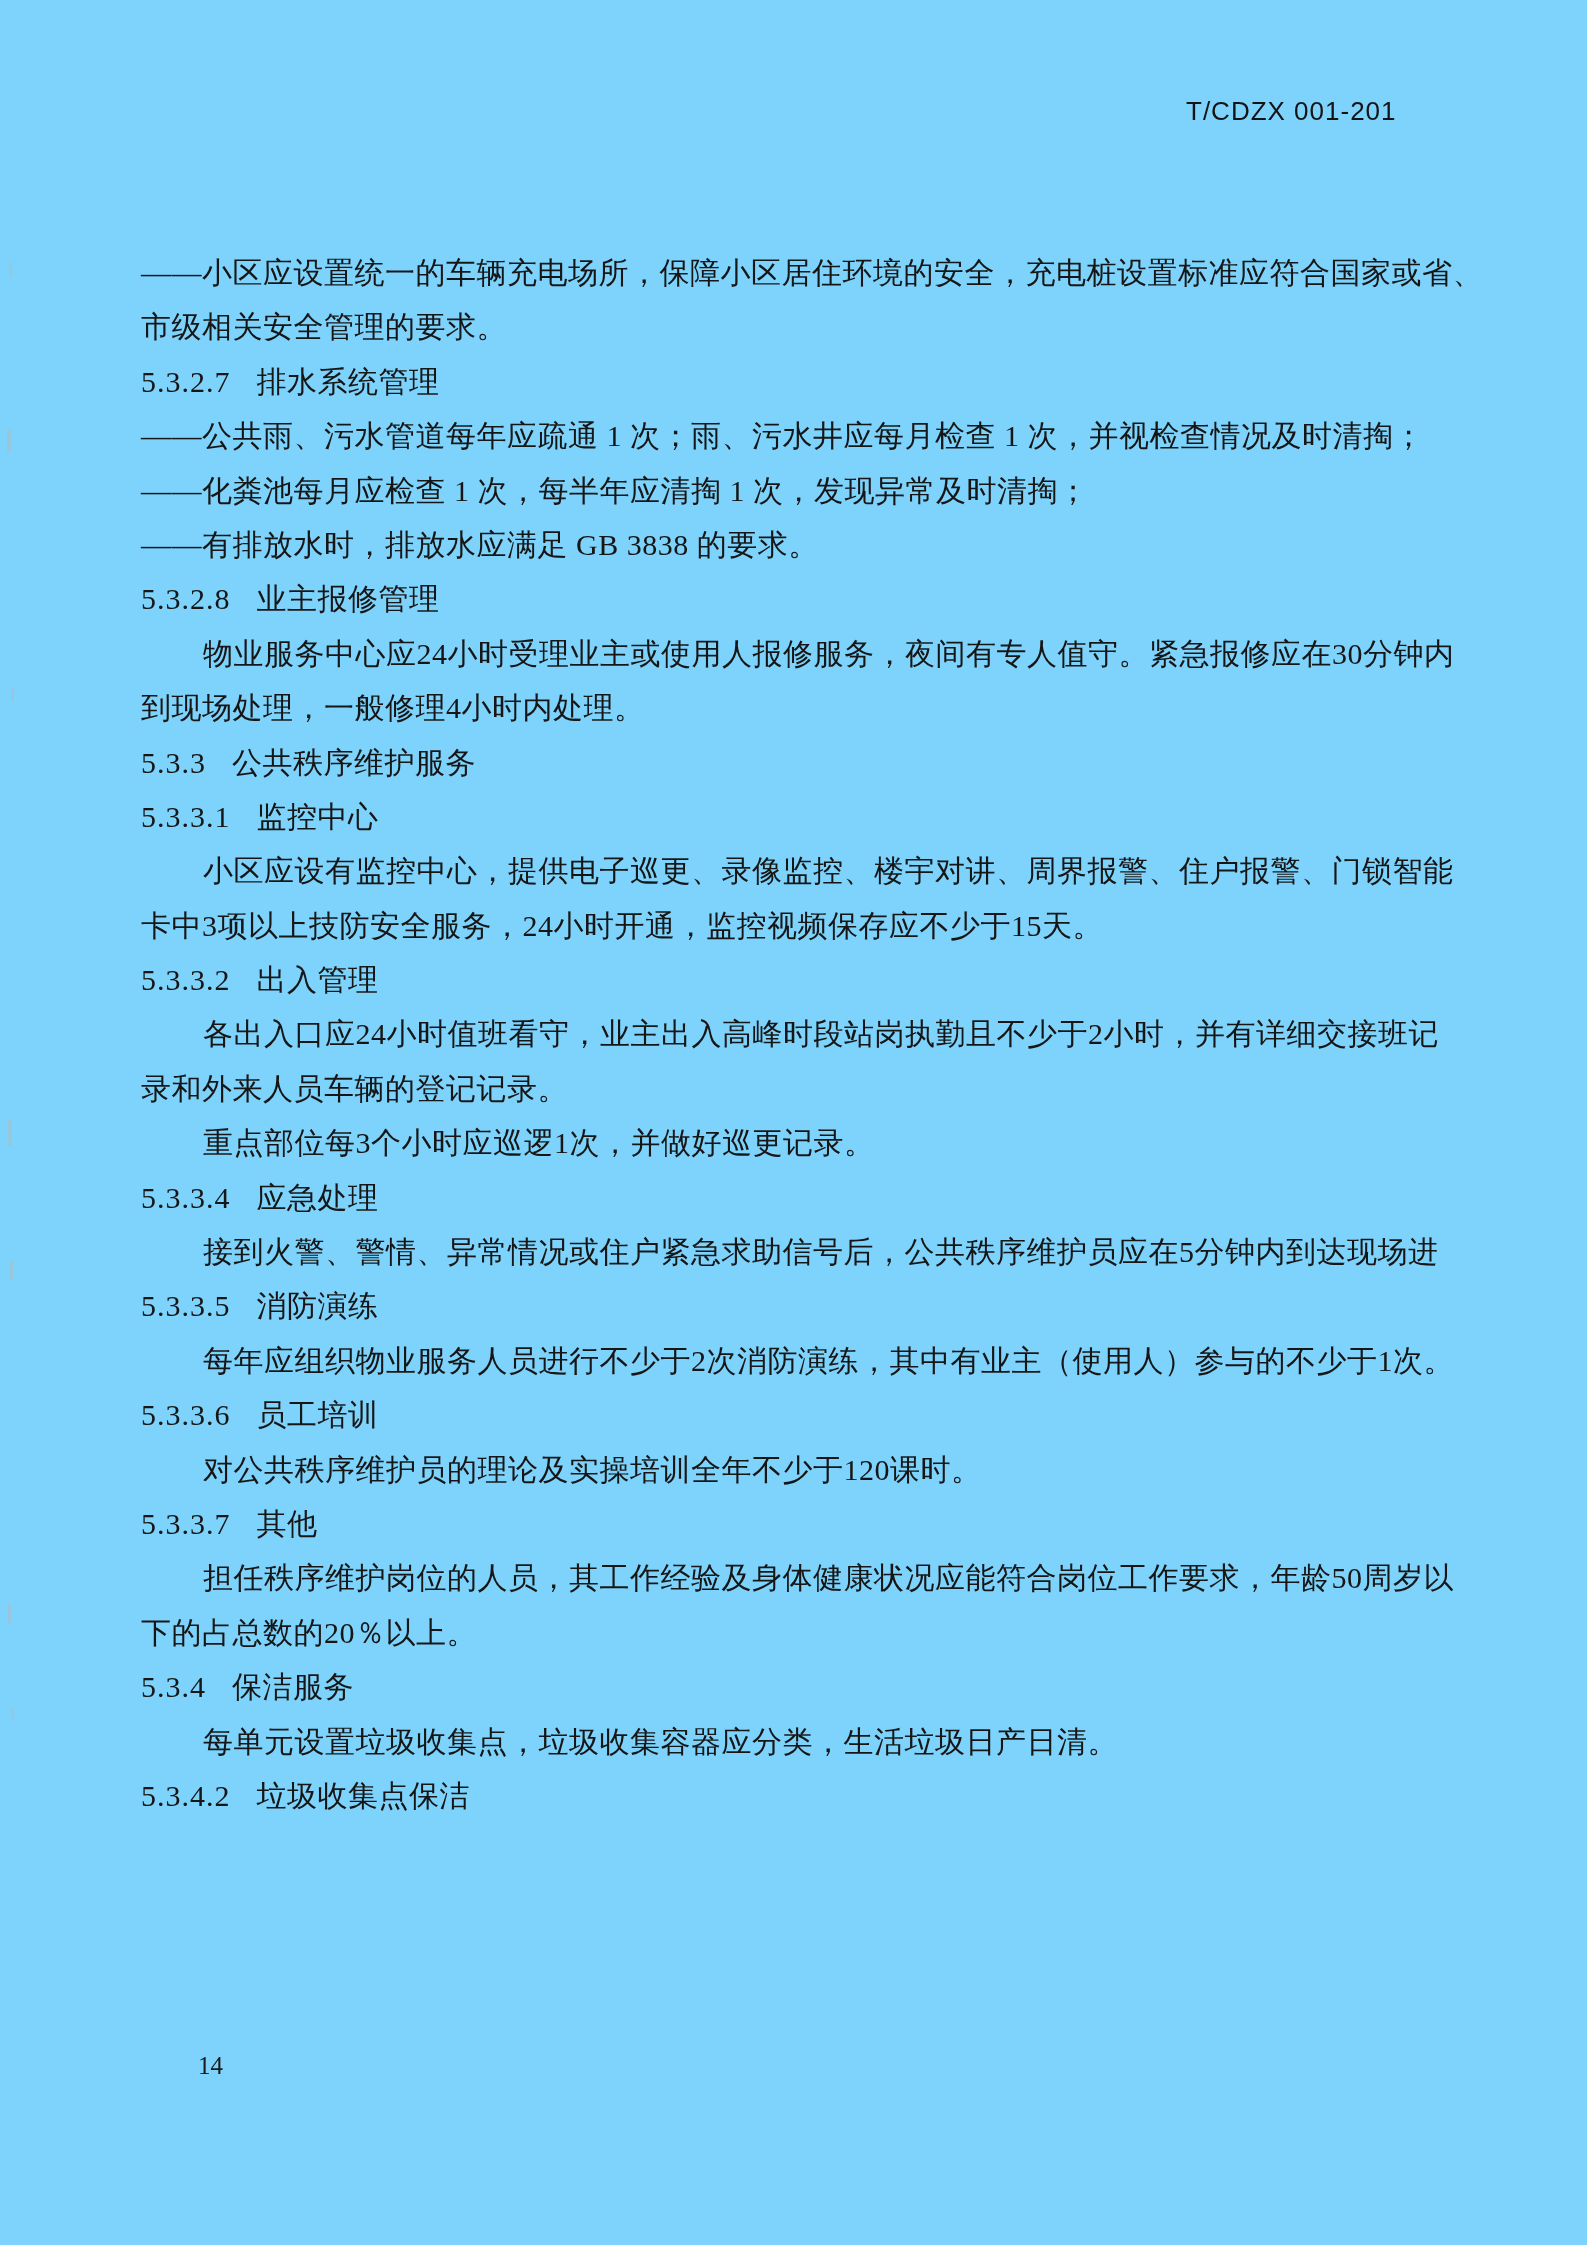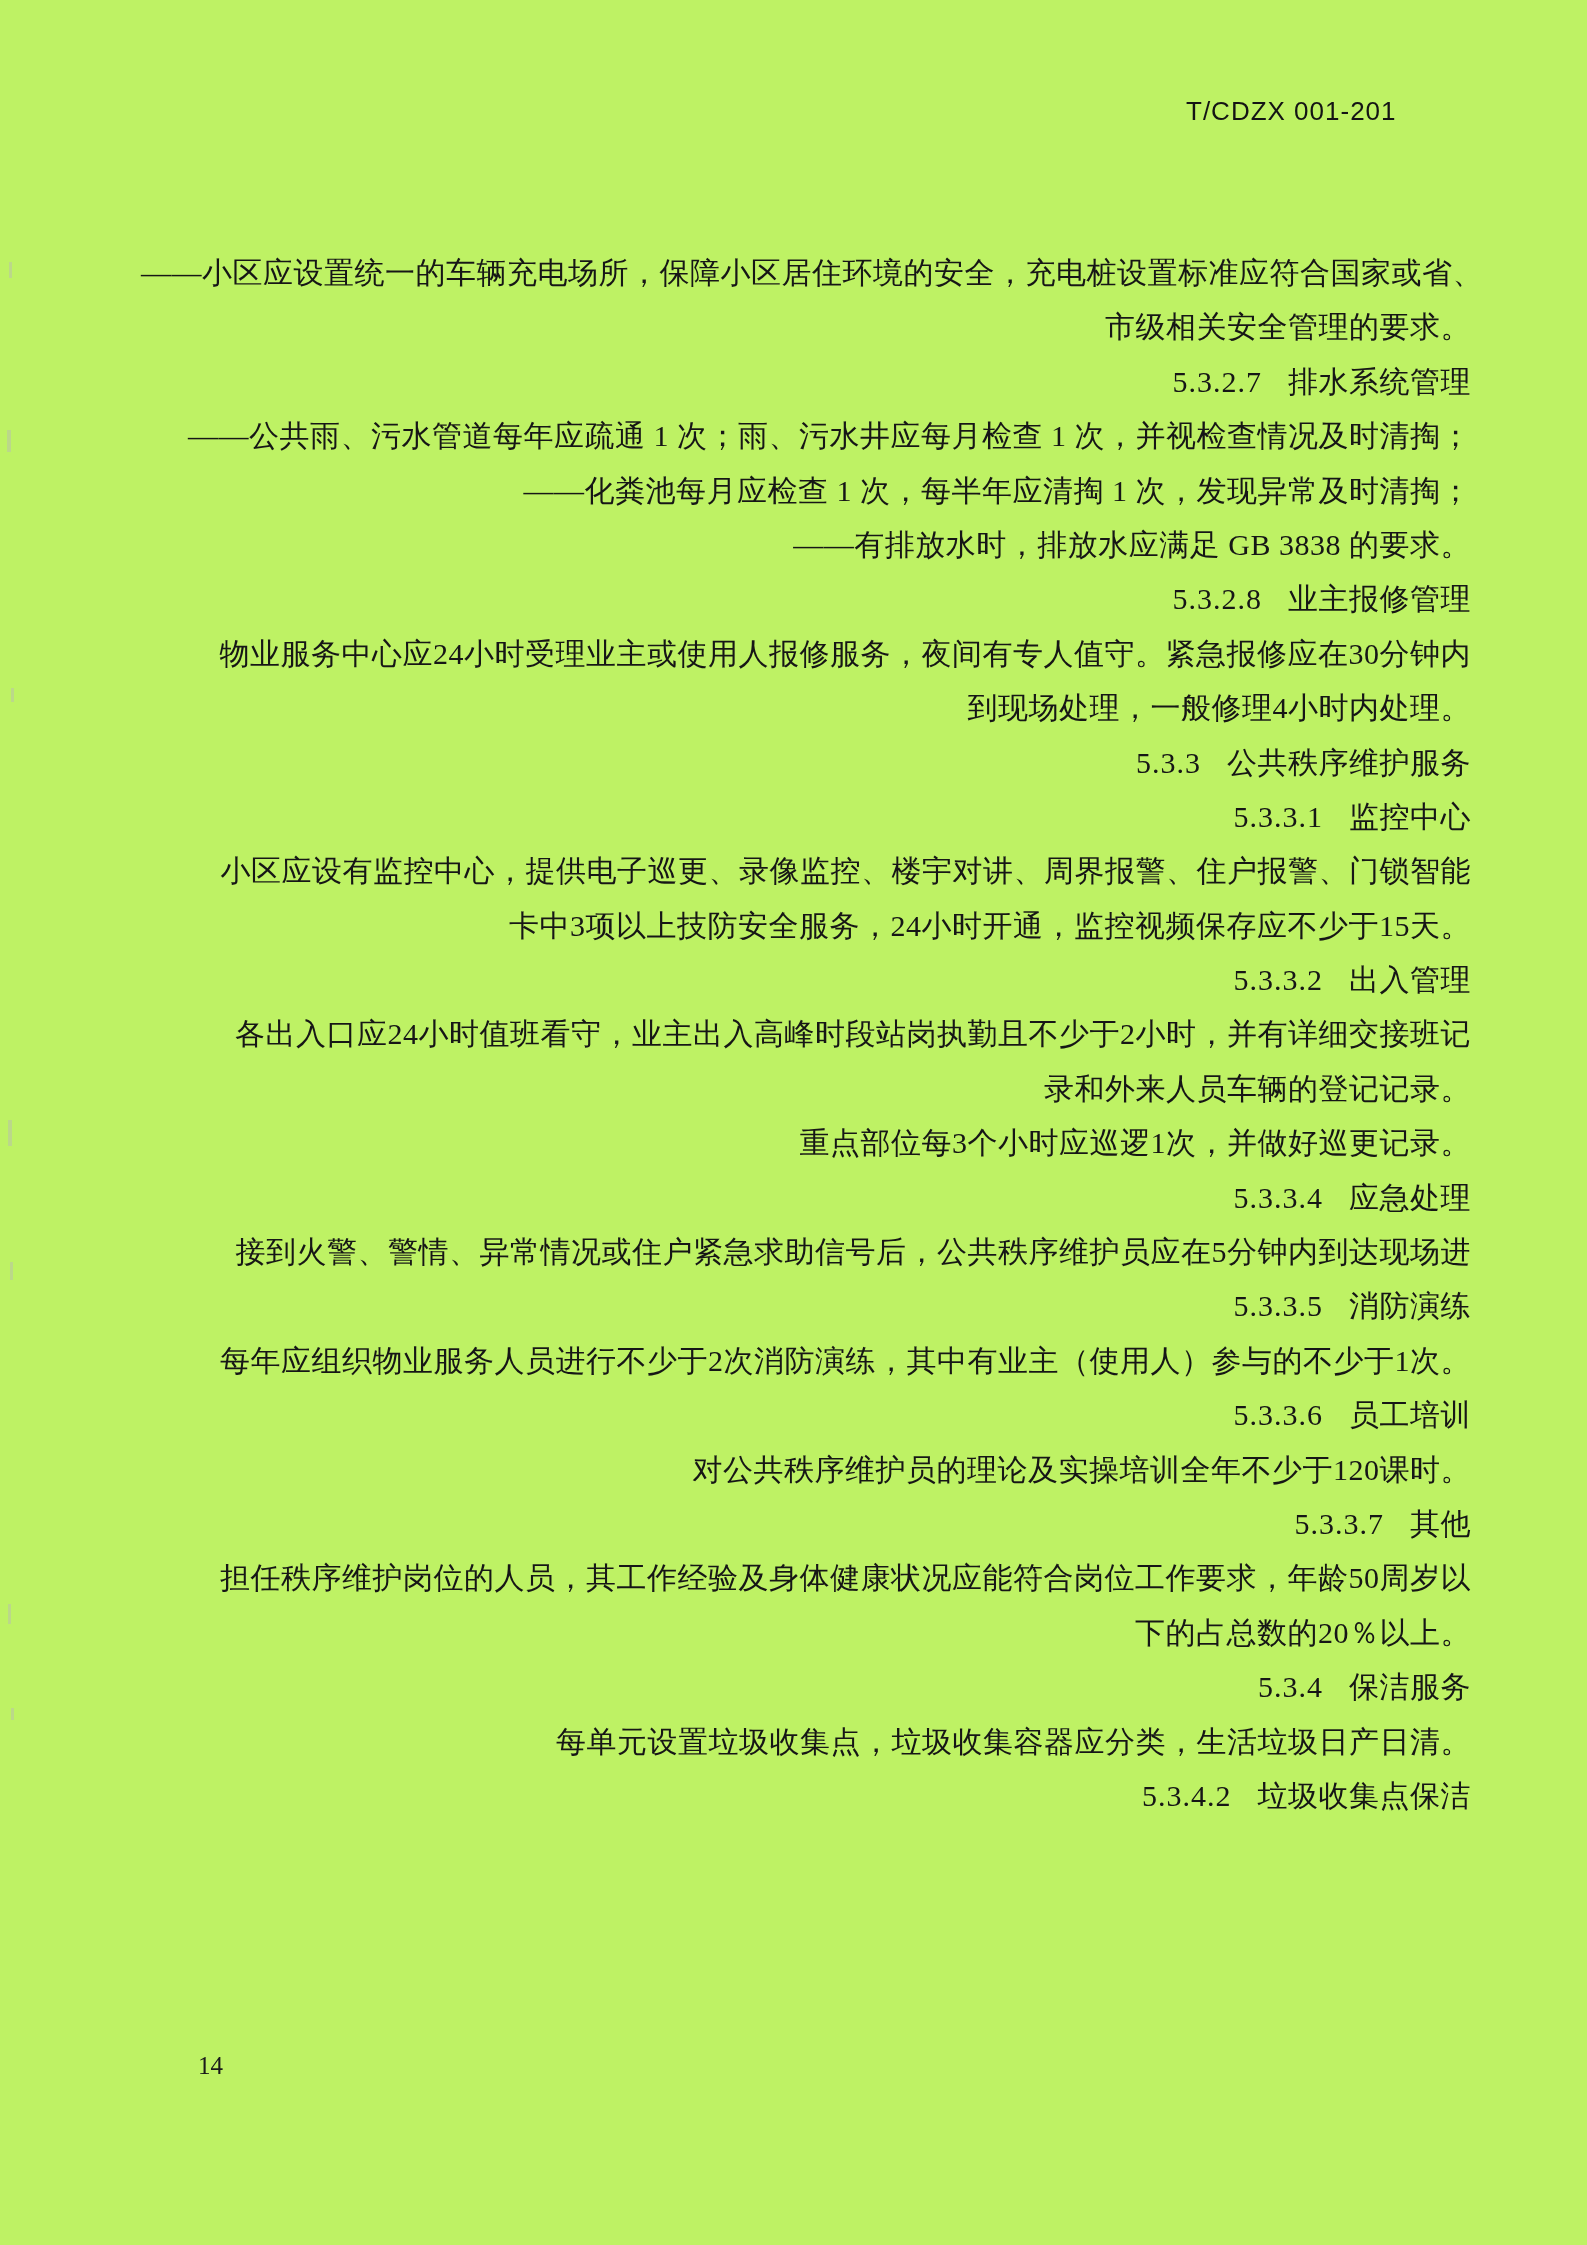--- a/index.html
+++ b/index.html
@@ -4,21 +4,21 @@
 <style>
   html, body {
     margin: 0;
     padding: 0;
     background: #ffffff;
   }
   .page {
     position: relative;
     width: 1587px;
     height: 2245px;
-    background: #bef264;
+    background: #7dd3fc;
     overflow: hidden;
     font-family: "Liberation Serif", "DejaVu Serif", serif;
     color: #161616;
   }
   .doc-header {
     position: absolute;
     top: 96px;
     left: 1186px;
     font-family: "Liberation Sans", "DejaVu Sans", sans-serif;
     font-size: 26px;
@@ -31,21 +31,20 @@
     top: 246px;
     left: 141px;
     width: 1330px;
     font-size: 30px;
   }
   .line {
     height: 54.4px;
     line-height: 54.4px;
     white-space: nowrap;
     letter-spacing: 0.5px;
-    text-align: right;
   }
   .line.first {
     text-indent: 62px;
   }
   .line.heading .hnum {
     display: inline-block;
     margin-right: 26px;
     letter-spacing: 1px;
   }
   .page-footer {

